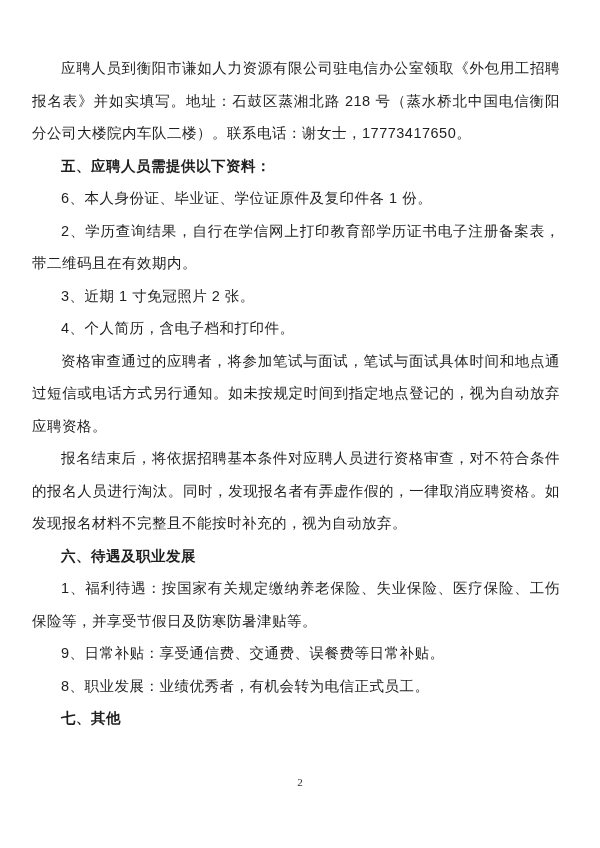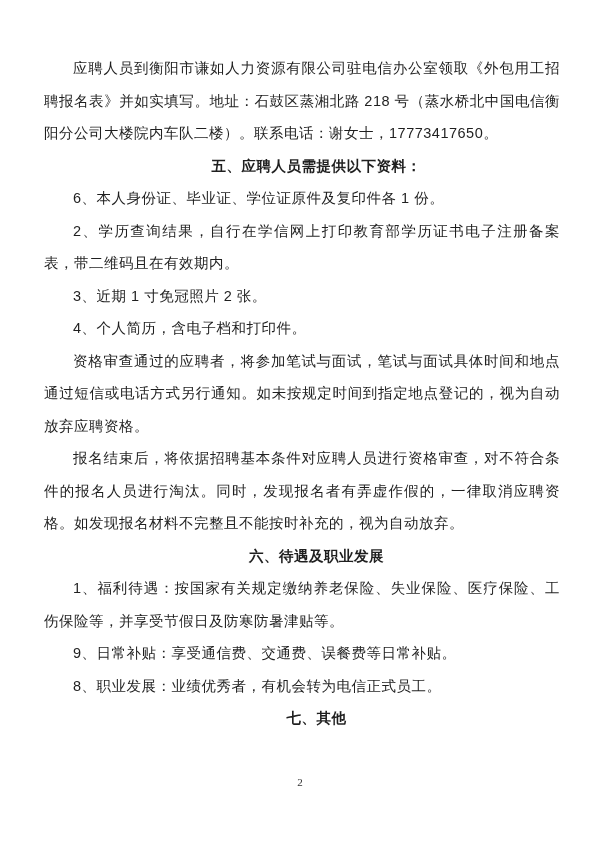--- a/index.html
+++ b/index.html
@@ -13,36 +13,36 @@
     height: 848px;
     margin: 0 auto;
     background: #ffffff;
     overflow: hidden;
     font-family: "Liberation Sans", "DejaVu Sans", sans-serif;
     color: #1f1f1f;
   }
   .content {
     position: absolute;
     top: 52px;
-    left: 44px;
+    left: 32px;
     right: 40px;
   }
   .content p {
     margin: 0;
     font-size: 14.5px;
     line-height: 32.5px;
     text-align: justify;
     text-justify: inter-character;
     text-indent: 2em;
     letter-spacing: 0.5px;
     word-break: break-all;
   }
   .content p.heading {
     font-weight: bold;
-    text-align: center;
+    text-align: left;
   }
   .page-footer {
     position: absolute;
     left: 0;
     right: 0;
     top: 775px;
     text-align: center;
     font-size: 11px;
     line-height: 14px;
     color: #333333;

